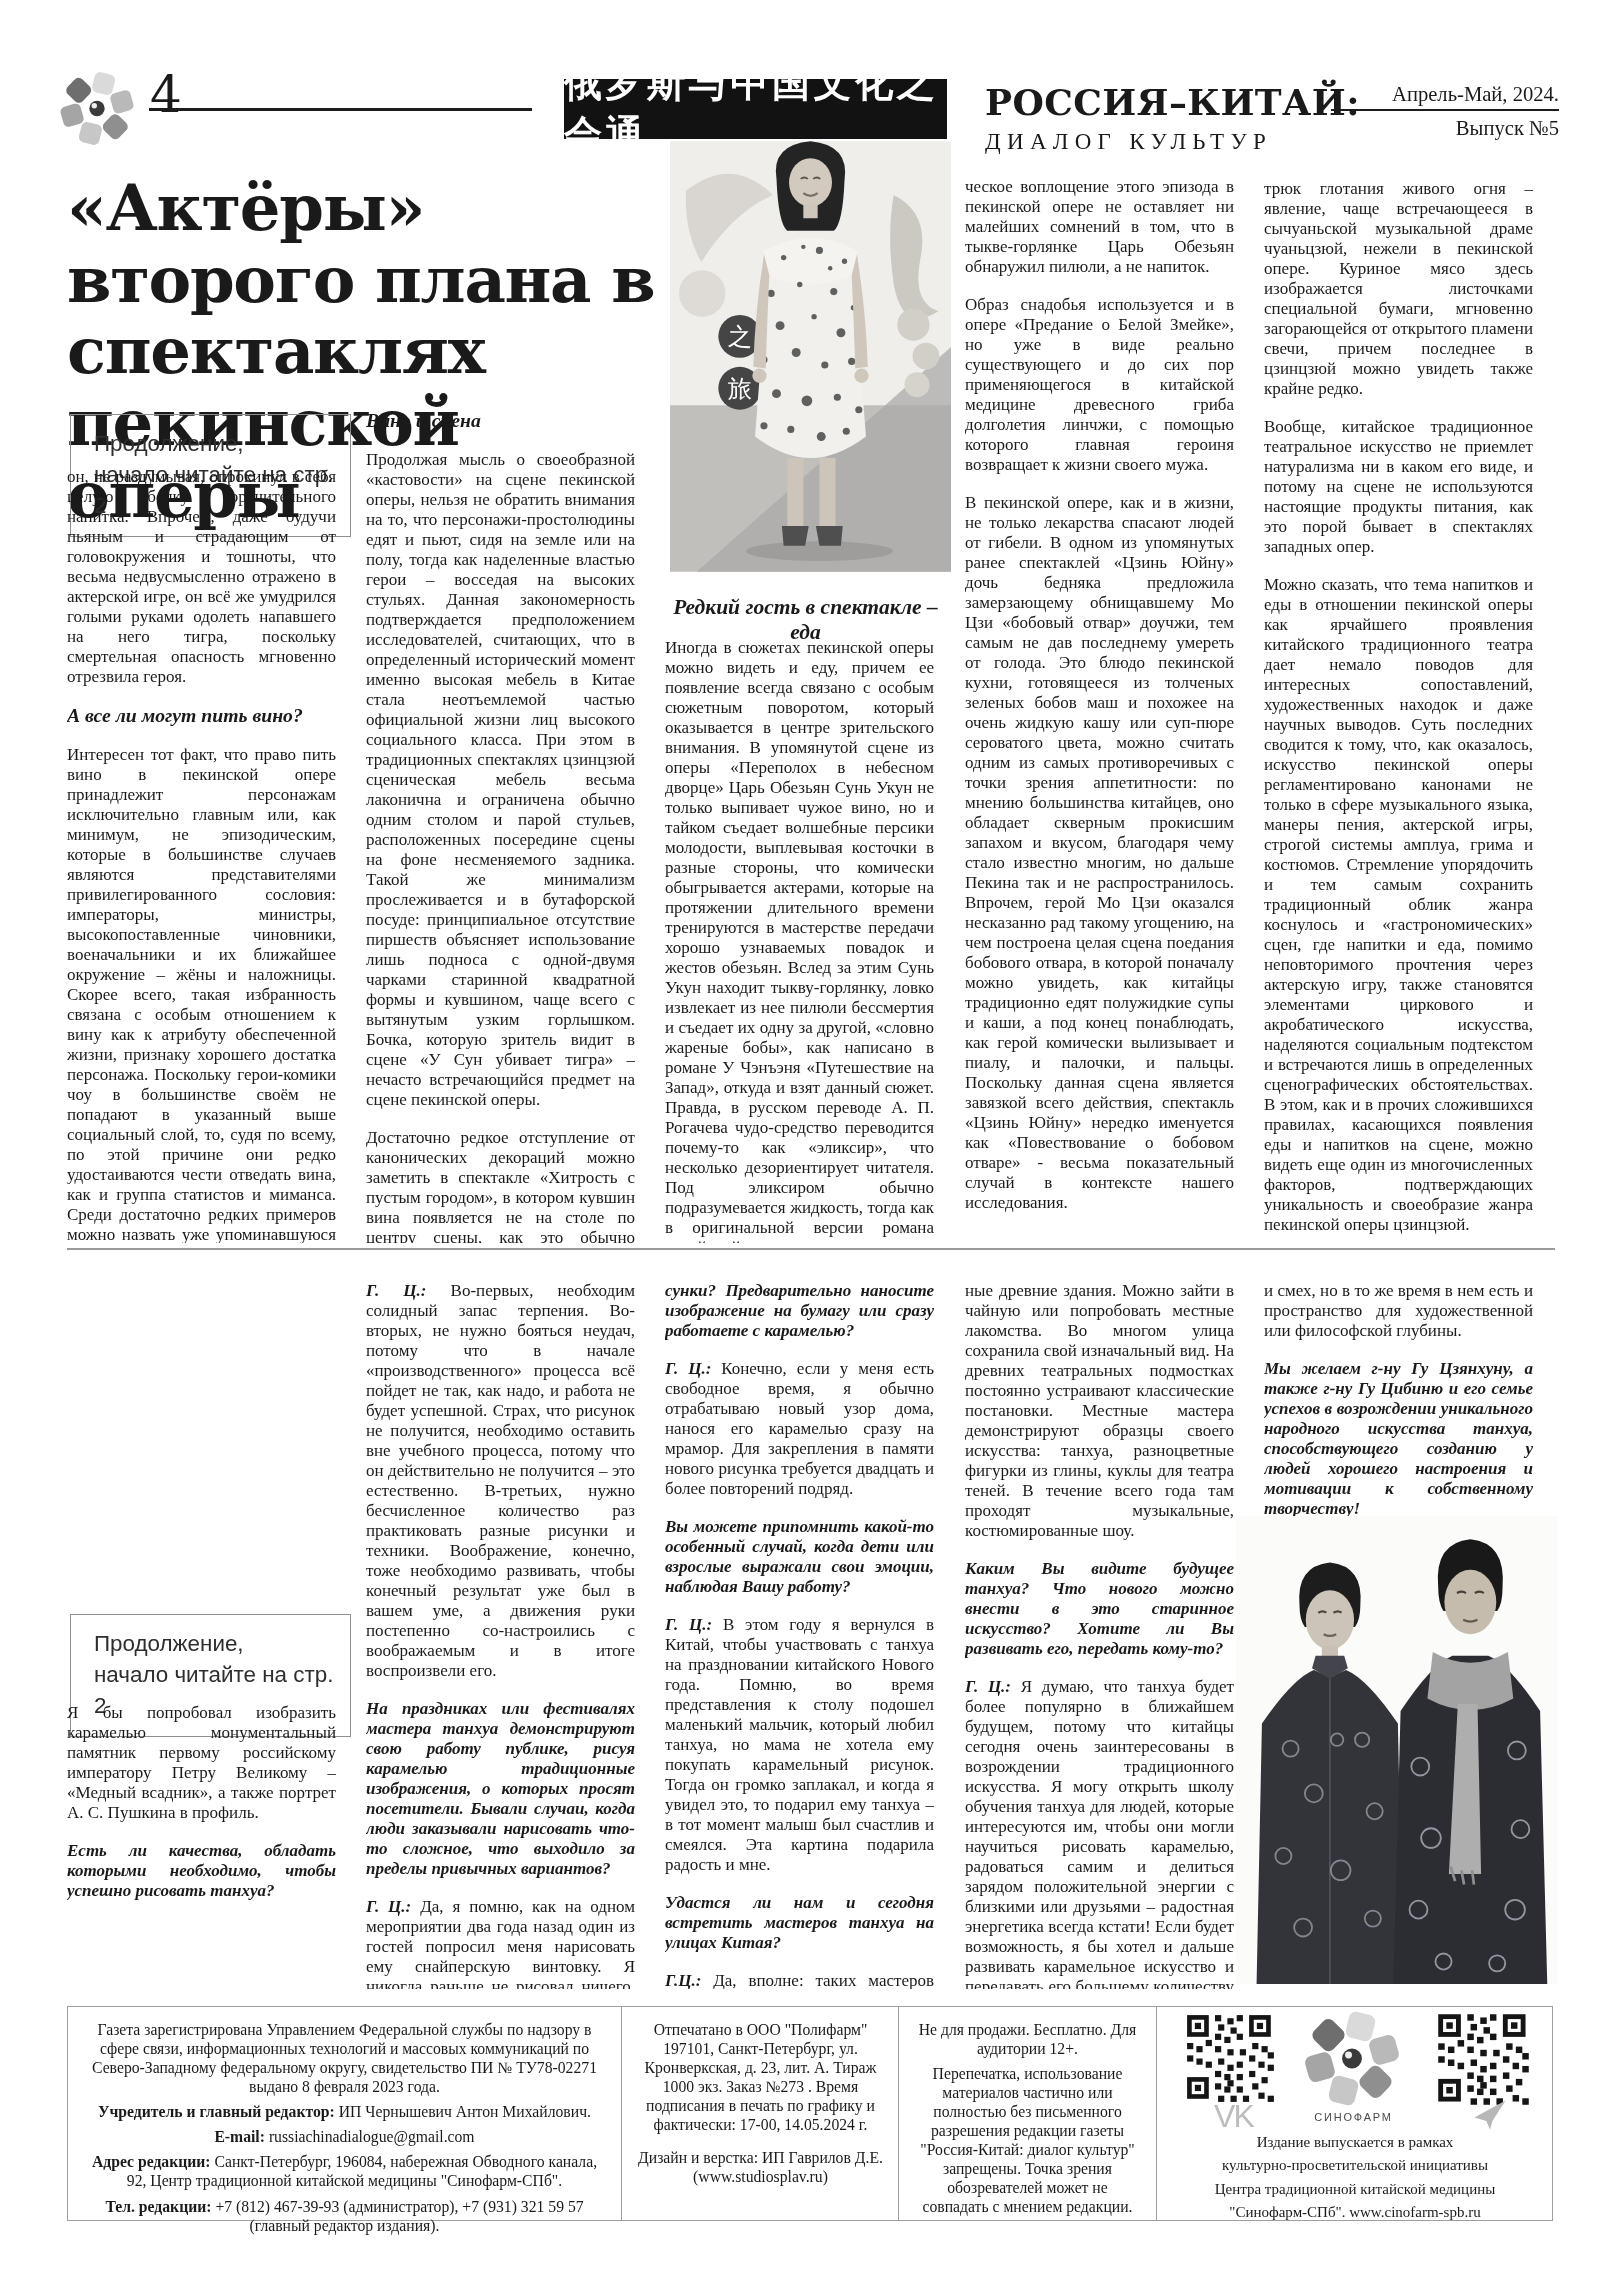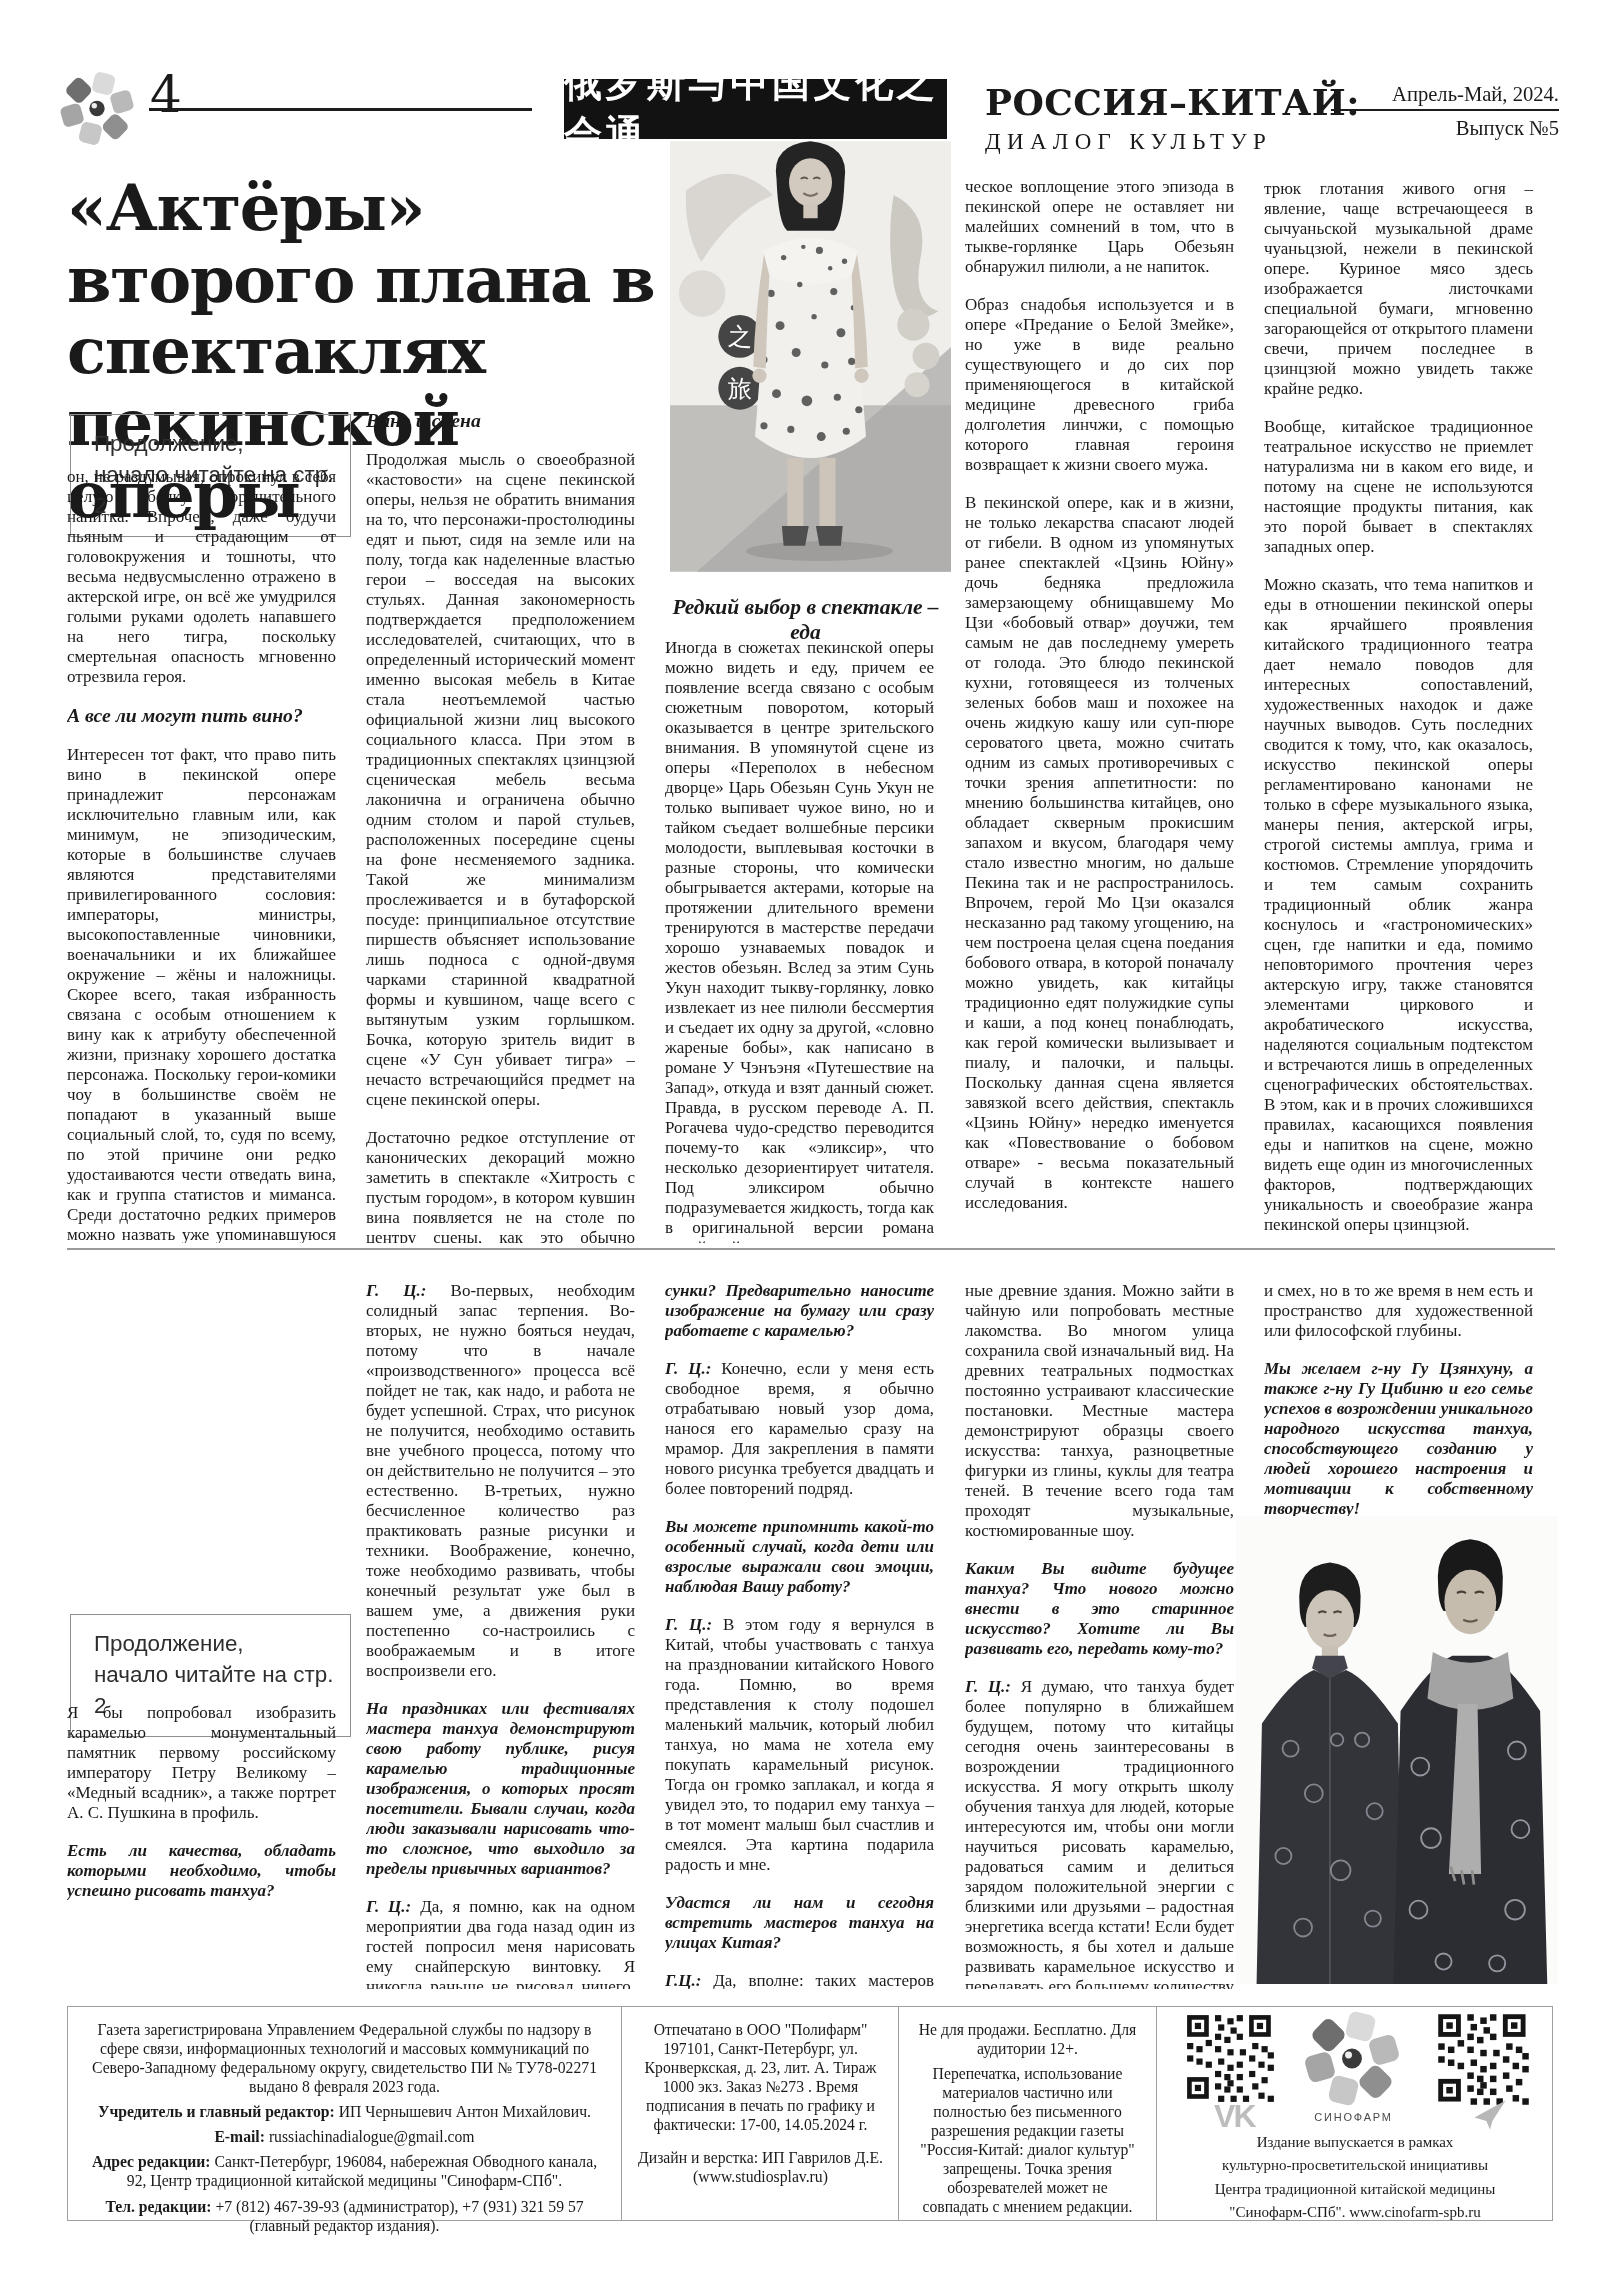--- a/index.html
+++ b/index.html
@@ -36,21 +36,21 @@
 
   
   .footer{border:1.8px solid #9f9f9f;}
   .fsec{position:absolute;top:0;bottom:0;box-sizing:border-box;padding:12.5px 14.3px;}
   .fsec + .fsec{border-left:1.3px solid #9f9f9f;}
   .fsec p{margin:0 0 6.3px 0;font-size:15.7px;line-height:19px;text-align:center;}
   .fsec p.b-sp{margin-top:14px;}
   .fsec .lead{font-weight:700;font-style:normal;}
   .fsec-right p{text-align:center;margin:0 0 2.7px 0;font-size:15px;line-height:20.6px;}
   .brand{font-family:"Liberation Sans","DejaVu Sans",sans-serif;font-size:11px;letter-spacing:1.8px;color:#4a4a4a;}
-  .vk{font-family:"Liberation Sans",sans-serif;font-weight:700;font-size:32px;color:#bdbdbd;letter-spacing:-1.8px;}
+  .vk{font-family:"Liberation Sans",sans-serif;font-weight:400;font-size:32px;color:#bdbdbd;letter-spacing:-1.8px;}
 </style>
 </head>
 <body>
 
 <svg width="0" height="0" style="position:absolute">
   <defs>
     <g id="flower">
       <rect x="37" y="3" width="27" height="27" rx="7" transform="rotate(14 50 50)" fill="#dadada"></rect>
       <rect x="37" y="3" width="27" height="27" rx="7" transform="rotate(74 50 50)" fill="#b9b9b9"></rect>
       <rect x="37" y="3" width="27" height="27" rx="7" transform="rotate(134 50 50)" fill="#8f8f8f"></rect>
@@ -206,21 +206,21 @@
       <path d="M52 126 Q62 190 64 252 L50 254 Q48 190 46 150Z" fill="#cfc6bc"></path>
       <circle cx="-57" cy="262" r="8" fill="#cfc6bc"></circle>
         <circle cx="57" cy="262" r="8" fill="#cfc6bc"></circle>
       <rect x="-26" y="354" width="18" height="76" fill="#cdc4ba"></rect>
       <rect x="10" y="354" width="18" height="76" fill="#cdc4ba"></rect>
       <path d="M-32 430 L-2 430 L-6 452 L-30 452Z" fill="#4f4f4f"></path>
       <path d="M6 430 L36 430 L34 452 L10 452Z" fill="#4f4f4f"></path>
     </g>
   </svg>
 
-  <div class="abs caption" style="left:665px;top:595px;width:281px">Редкий выбор в спектакле – еда</div>
+  <div class="abs caption" style="left:665px;top:595px;width:281px">Редкий гость в спектакле – еда</div>
 
   <div class="col" style="left:665px;top:638px;height:605px">
       <p class="b-p">Иногда в сюжетах пекинской оперы можно видеть и еду, причем ее появление всегда связано с особым сюжетным поворотом, который оказывается в центре зрительского внимания. В упомянутой сцене из оперы «Переполох в небесном дворце» Царь Обезьян Сунь Укун не только выпивает чужое вино, но и тайком съедает волшебные персики молодости, выплевывая косточки в разные стороны, что комически обыгрывается актерами, которые на протяжении длительного времени тренируются в мастерстве передачи хорошо узнаваемых повадок и жестов обезьян. Вслед за этим Сунь Укун находит тыкву-горлянку, ловко извлекает из нее пилюли бессмертия и съедает их одну за другой, «словно жареные бобы», как написано в романе У Чэнъэня «Путешествие на Запад», откуда и взят данный сюжет. Правда, в русском переводе А. П. Рогачева чудо-средство переводится почему-то как «эликсир», что несколько дезориентирует читателя. Под эликсиром обычно подразумевается жидкость, тогда как в оригинальной версии романа китайский термин дань трактуется именно как пилюли: подтверждением этому служит выбор автором в качестве метафоры слова «бобы» доу. Наконец, образно-характеристическое сцени-</p>
     </div>
   <div class="col" style="left:965px;top:177px;height:1035px">
       <p class="b-p">ческое воплощение этого эпизода в пекинской опере не оставляет ни малейших сомнений в том, что в тыкве-горлянке Царь Обезьян обнаружил пилюли, а не напиток.</p>
       <p class="b-p">Образ снадобья используется и в опере «Предание о Белой Змейке», но уже в виде реально существующего и до сих пор применяющегося в китайской медицине древесного гриба долголетия линчжи, с помощью которого главная героиня возвращает к жизни своего мужа.</p>
       <p class="b-p">В пекинской опере, как и в жизни, не только лекарства спасают людей от гибели. В одном из упомянутых ранее спектаклей «Цзинь Юйну» дочь бедняка предложила замерзающему обнищавшему Мо Цзи «бобовый отвар» доучжи, тем самым не дав последнему умереть от голода. Это блюдо пекинской кухни, готовящееся из толченых зеленых бобов маш и похожее на очень жидкую кашу или суп-пюре сероватого цвета, можно считать одним из самых противоречивых с точки зрения аппетитности: по мнению большинства китайцев, оно обладает скверным прокисшим запахом и вкусом, благодаря чему стало известно многим, но дальше Пекина так и не распространилось. Впрочем, герой Мо Цзи оказался несказанно рад такому угощению, на чем построена целая сцена поедания бобового отвара, в которой поначалу можно увидеть, как китайцы традиционно едят полужидкие супы и каши, а под конец понаблюдать, как герой комически вылизывает и пиалу, и палочки, и пальцы. Поскольку данная сцена является завязкой всего действия, спектакль «Цзинь Юйну» нередко именуется как «Повествование о бобовом отваре» - весьма показательный случай в контексте нашего исследования.</p>
     </div>
   <div class="col" style="left:1264px;top:179px;height:1066px">

